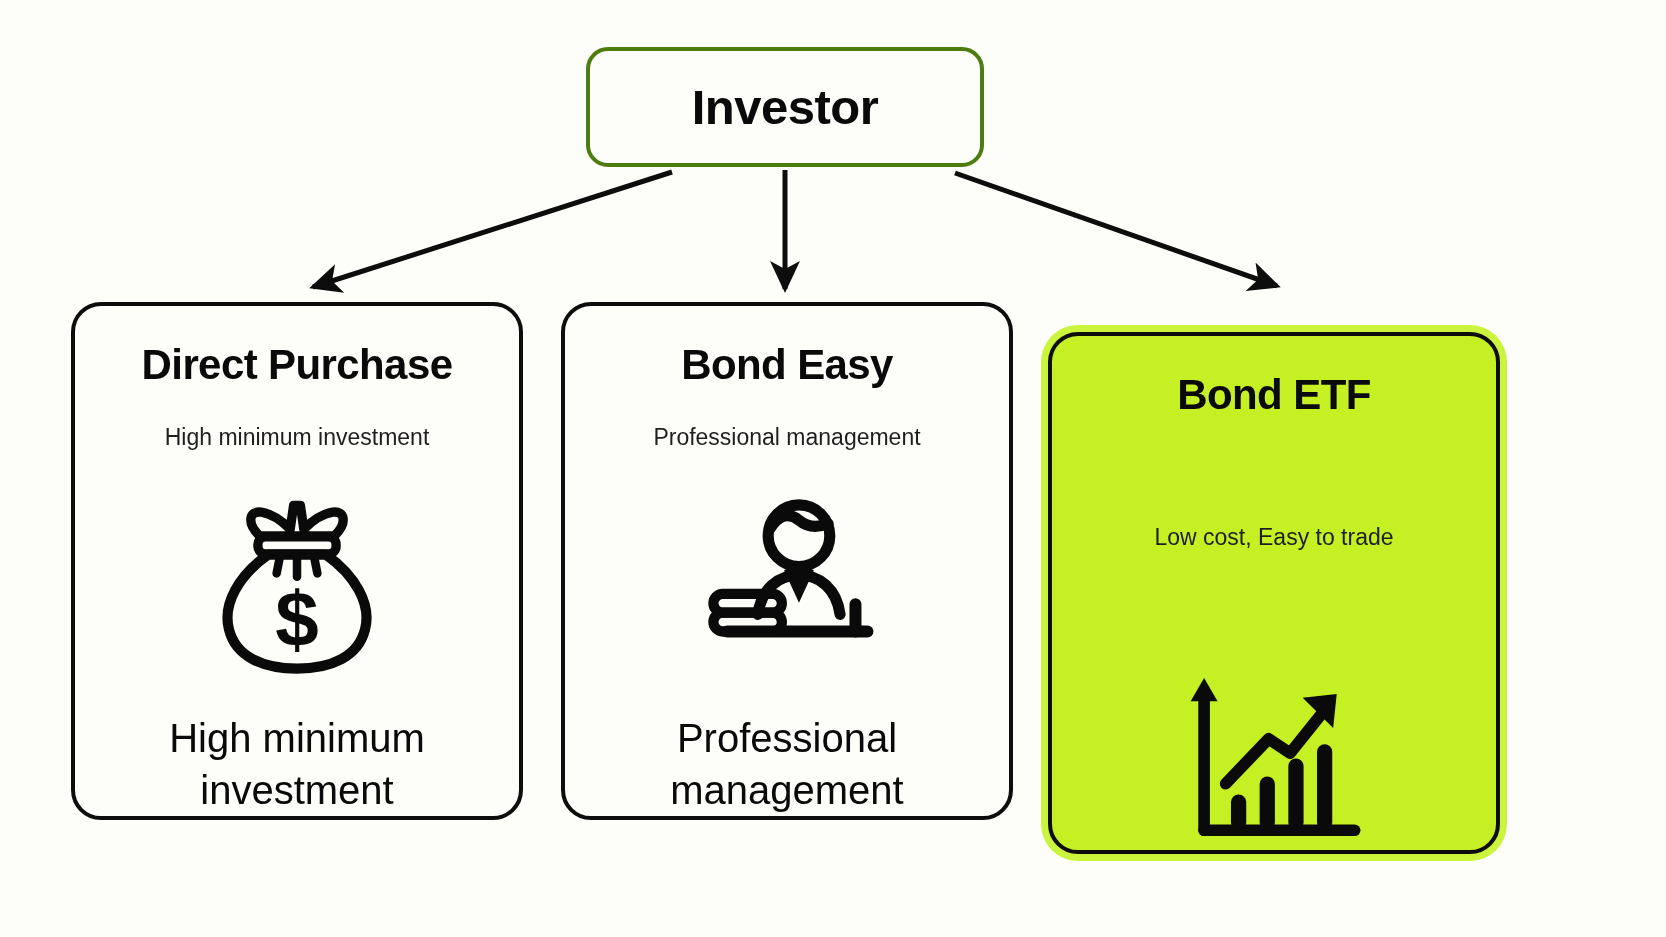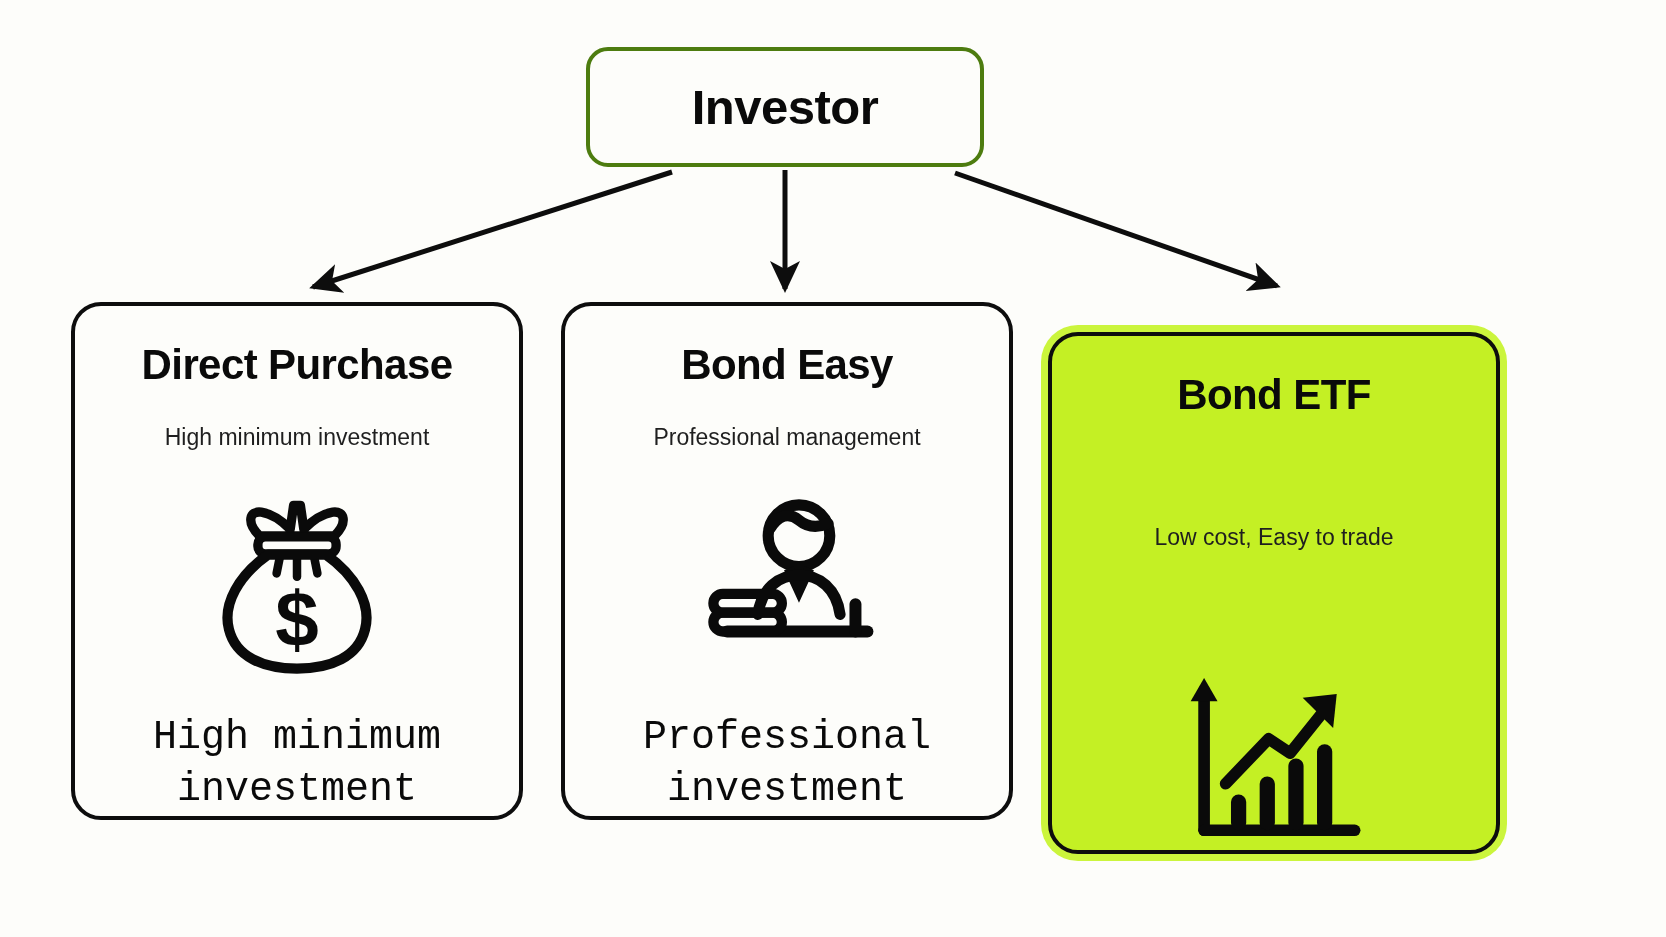--- a/index.html
+++ b/index.html
@@ -100,21 +100,20 @@
     justify-content: center;
   }
   .card-caption {
     font-size: 40px;
     font-weight: normal;
     color: #0a0a0a;
     text-align: center;
     line-height: 1.3;
     margin-top: 14px;
     white-space: pre-line;
-    font-family: Liberation Mono, monospace;
   }
 </style>
 </head>
 <body>
 
 <div id="canvas">
 
   <div id="root-node">
     <span class="root-label">Investor</span>
   </div>
@@ -174,21 +173,21 @@
 
         <path d="M22 78 L104 78" stroke="#0a0a0a" stroke-width="7" stroke-linecap="round"></path>
 
         <rect x="14" y="56" width="40" height="11" rx="5.5" fill="none" stroke="#0a0a0a" stroke-width="6"></rect>
         <rect x="14" y="67" width="40" height="11" rx="5.5" fill="none" stroke="#0a0a0a" stroke-width="6"></rect>
 
         <path d="M97 62 L97 78" stroke="#0a0a0a" stroke-width="7" stroke-linecap="round"></path>
       </svg>
     </div>
     <div class="card-caption">Professional
-investment</div>
+management</div>
   </div>
 
   <div class="card" id="card-2">
     <div class="card-title">Bond ETF</div>
     <div class="card-subtitle">Low cost, Easy to trade</div>
     <div class="card-icon">
       <svg width="190" height="180" viewBox="0 0 106 100" xmlns="http://www.w3.org/2000/svg">
 
         <path d="M14 92 L14 14" stroke="#0a0a0a" stroke-width="6.5" stroke-linecap="round"></path>
         <path d="M6.5 20 L14 7 L21.5 20 Z" fill="#0a0a0a"></path>

